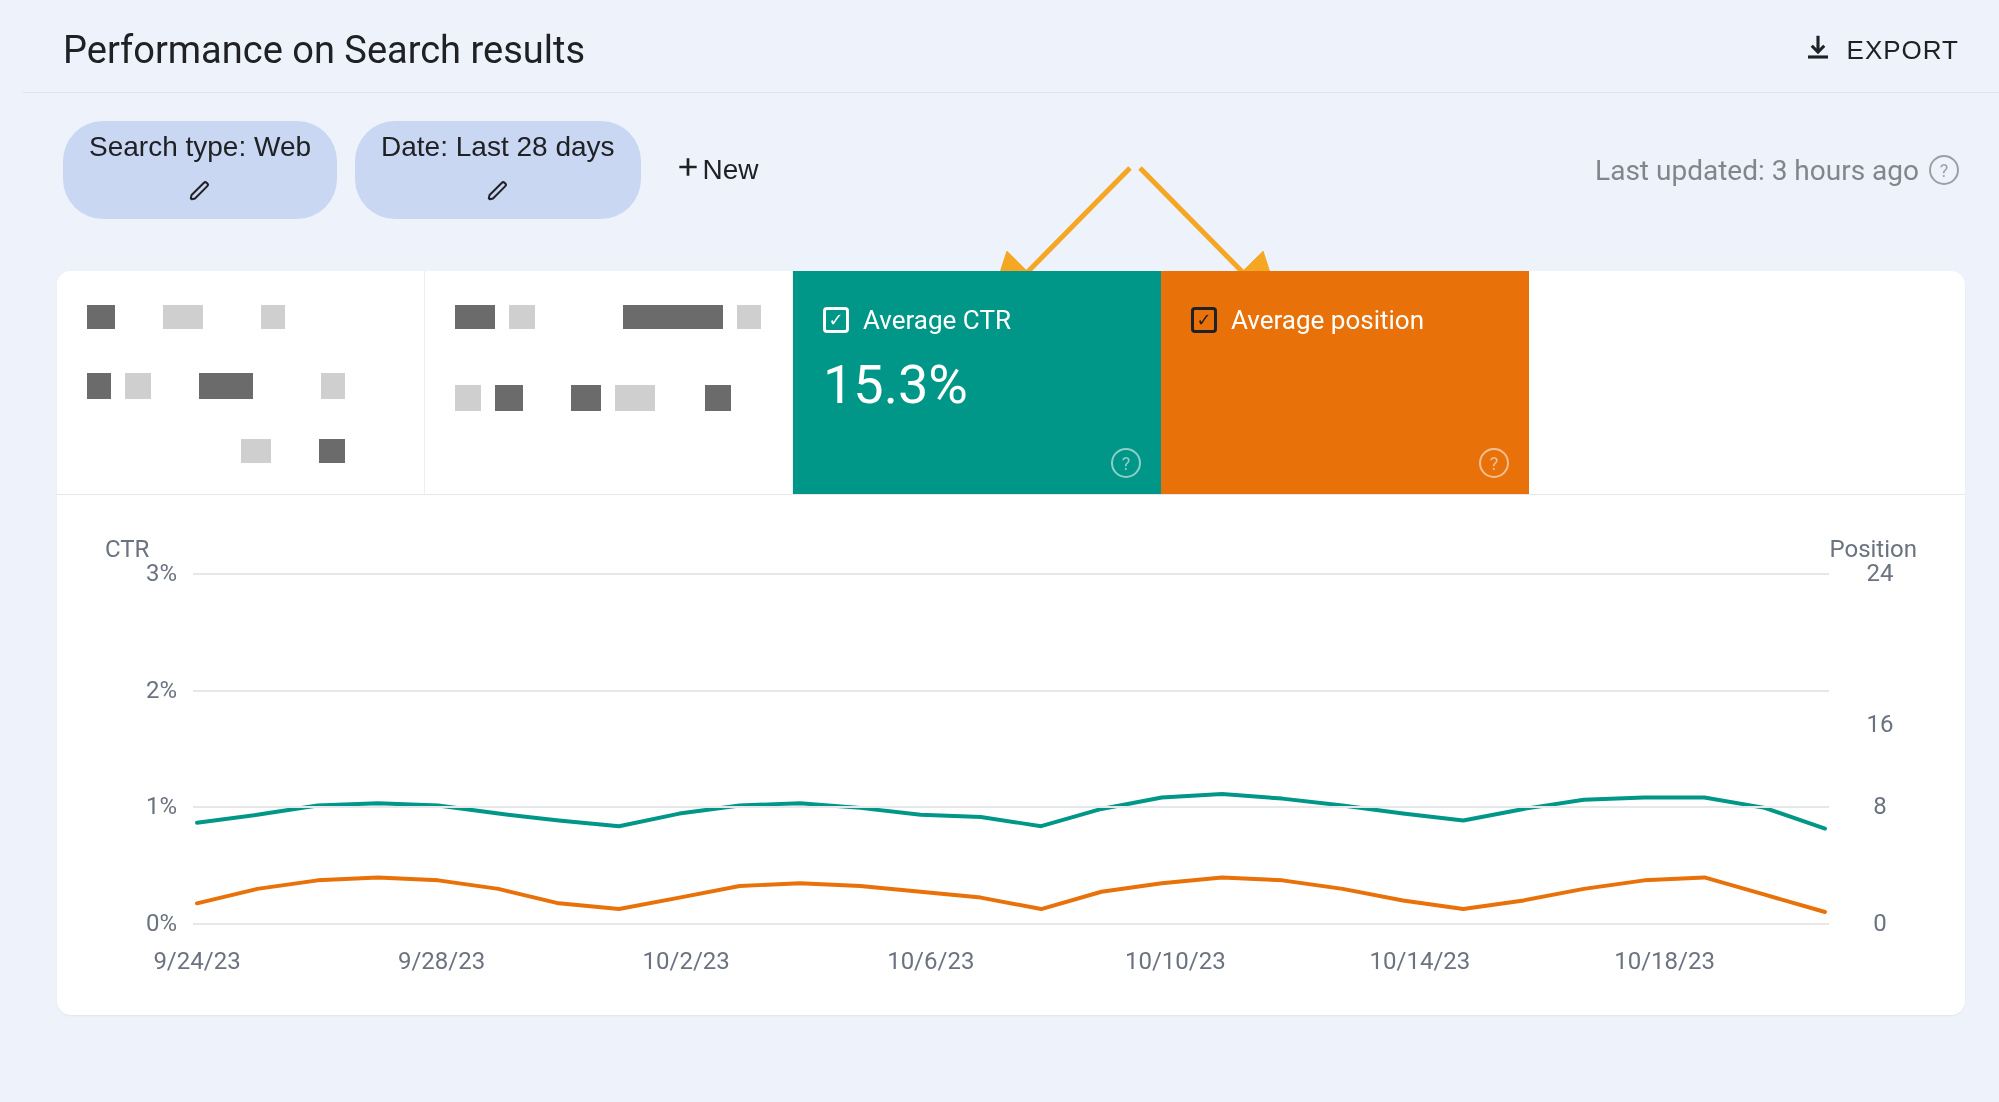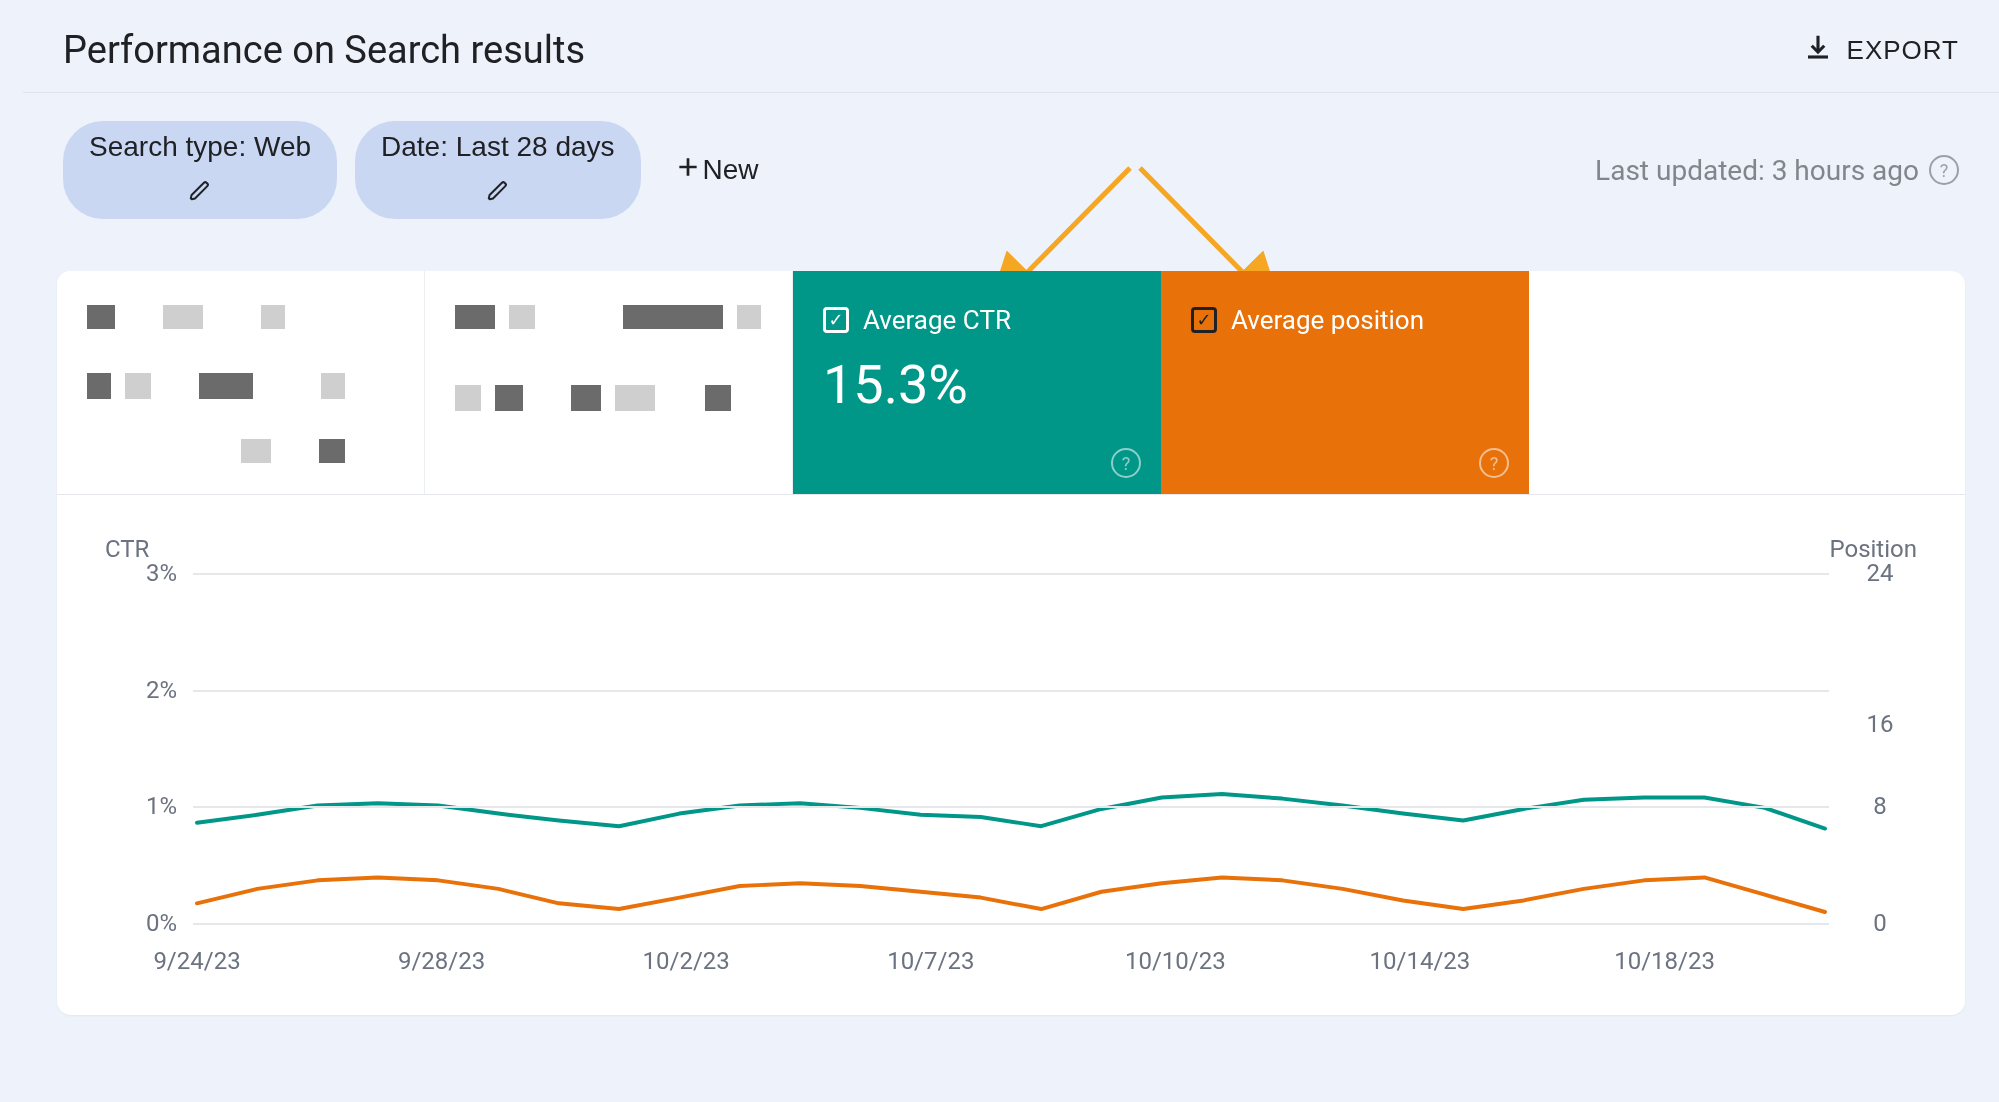--- a/index.html
+++ b/index.html
@@ -301,21 +301,21 @@
       <div class="axis-label-right">Position</div>
       <div class="chart-grid" id="gridbox">
         <svg class="line-plot" id="plot" viewBox="0 0 1651 350">
             <path d="M0.0 250.8 L61.1 242.7 L122.3 233.3 L183.4 231.0 L244.6 233.3 L305.7 241.5 L366.9 248.5 L428.0 254.3 L489.2 241.5 L550.3 233.3 L611.5 231.0 L672.6 235.7 L733.8 242.7 L794.9 245.0 L856.1 254.3 L917.2 236.8 L978.4 225.2 L1039.5 221.7 L1100.7 226.3 L1161.8 233.3 L1223.0 241.5 L1284.1 248.5 L1345.3 236.8 L1406.4 227.5 L1467.6 225.2 L1528.7 225.2 L1589.9 235.7 L1651.0 256.7" fill="none" stroke="#009688" stroke-width="4" stroke-linejoin="round" stroke-linecap="round"></path>
             <path d="M0.0 332.5 L61.1 317.9 L122.3 309.2 L183.4 306.3 L244.6 309.2 L305.7 317.9 L366.9 332.5 L428.0 338.3 L489.2 326.7 L550.3 315.0 L611.5 312.1 L672.6 315.0 L733.8 320.8 L794.9 326.7 L856.1 338.3 L917.2 320.8 L978.4 312.1 L1039.5 306.3 L1100.7 309.2 L1161.8 317.9 L1223.0 329.6 L1284.1 338.3 L1345.3 329.6 L1406.4 317.9 L1467.6 309.2 L1528.7 306.3 L1589.9 323.8 L1651.0 341.3" fill="none" stroke="#e8710a" stroke-width="4" stroke-linejoin="round" stroke-linecap="round"></path>
           </svg>
         <div class="xticks" id="xticks">
             <div class="xtick" style="left: 0px;">9/24/23</div>
             <div class="xtick" style="left: 244.593px;">9/28/23</div>
             <div class="xtick" style="left: 489.185px;">10/2/23</div>
-            <div class="xtick" style="left: 733.778px;">10/7/23</div>
+            <div class="xtick" style="left: 733.778px;">10/6/23</div>
             <div class="xtick" style="left: 978.37px;">10/10/23</div>
             <div class="xtick" style="left: 1222.96px;">10/14/23</div>
             <div class="xtick" style="left: 1467.56px;">10/18/23</div>
           </div>
       <div class="gridline" style="top: 350px;"></div>
           <div class="yl-left" style="top: 350px;">0%</div>
           <div class="yl-right" style="top: 350px;">0</div>
           <div class="gridline" style="top: 233.333px;"></div>
           <div class="yl-left" style="top: 233.333px;">1%</div>
           <div class="yl-right" style="top: 233.333px;">8</div>

